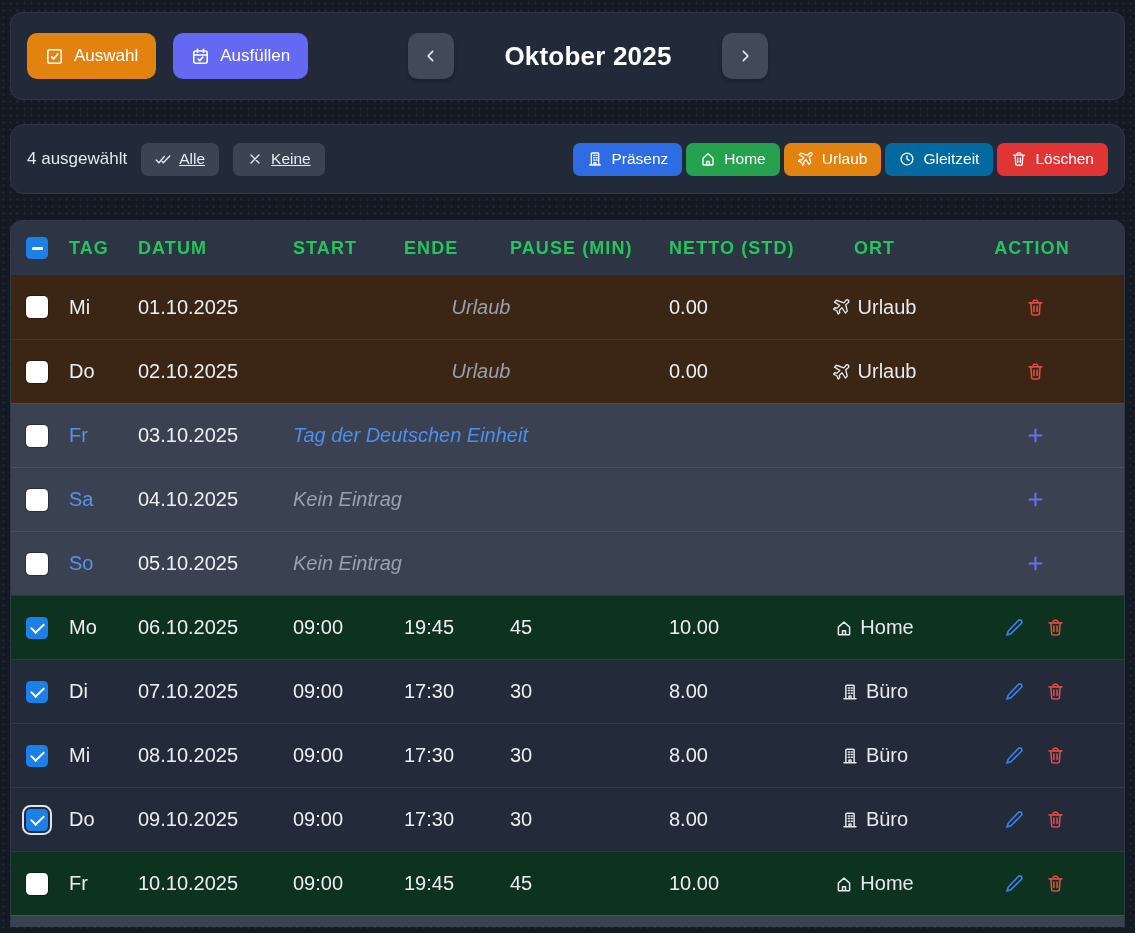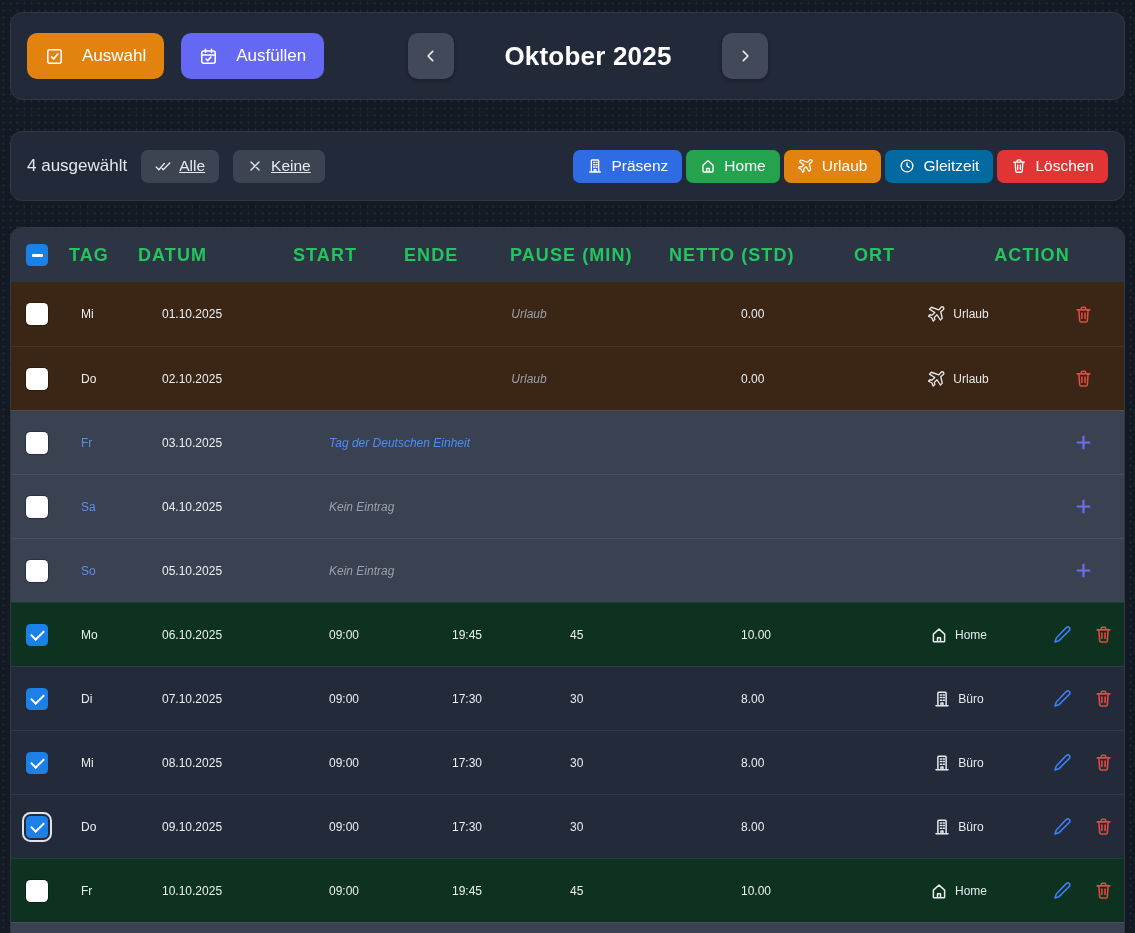--- a/index.html
+++ b/index.html
@@ -15,45 +15,45 @@
   .card {
     background:var(--card-bg);
     border:1px solid var(--card-border);
     border-radius:12px;
   }
   
   .topbar { height:88px; display:flex; align-items:center; padding:0 16px; gap:17px; }
   .btn { display:inline-flex; align-items:center; justify-content:center; border:none; cursor:pointer;
          color:#fff; font-family:inherit; font-weight:500; }
   .btn .icon { display:inline-flex; }
-  .btn-lg { height:46px; padding:0 18px; border-radius:10px; font-size:17px; gap:18px;text-align:center; }
+  .btn-lg { height:46px; padding:0 18px; border-radius:10px; font-size:17px; gap:10px;text-align:center; }
   .btn-lg .icon { width:19px; height:19px; }
   .btn-auswahl { background:var(--btn-auswahl); }
   .btn-ausfuellen { background:var(--btn-ausfuellen); }
   .month-nav { margin-left:auto; margin-right:340px; display:flex; align-items:center; }
   .nav-btn { width:46px; height:46px; border-radius:10px; border:none; cursor:pointer;
              background:var(--btn-nav); color:#e8ebef; display:flex; align-items:center; justify-content:center;
              box-shadow:0 2px 4px rgba(0,0,0,.25); }
   .nav-btn .icon { width:20px; height:20px; }
   .month-title { width:268px; text-align:center; font-size:26px; font-weight:700; color:#fff; letter-spacing:.2px; }
   
-  .selbar { height:70px; margin-top:31px; display:flex; align-items:center; padding:0 16px; gap:14px; }
+  .selbar { height:70px; margin-top:24px; display:flex; align-items:center; padding:0 16px; gap:14px;border-radius:14px; }
   .sel-count { font-size:17px; color:#e3e7ec; margin-right:0; }
   .btn-sm { height:33px; padding:0 14px; border-radius:7px; font-size:15.5px; gap:8px; }
   .btn-sm .icon { width:16px; height:16px; }
   .btn-neutral { background:var(--btn-neutral); color:#e7eaee;text-decoration:underline; }
   .sel-actions { margin-left:auto; display:flex; align-items:center; gap:4px; }
   
   .table-card { margin-top:26px; border-radius:12px 12px 0 0; border:1px solid var(--card-border);
                 border-bottom:none; overflow:hidden; background:var(--card-bg); }
   .tgrid { display:grid; grid-template-columns:58px 69px 155px 111px 106px 159px 140px 137px 1fr; align-items:center; }
   .thead { height:54px; background:var(--header-bg); color:#22c55e; font-size:18px; font-weight:700; letter-spacing:.06em; }
   .th { padding-right:6px; }
   .th.center { text-align:center; }
-  .trow { height:64px; border-top:1px solid rgba(255,255,255,.07); font-size:12px;gap:12px; }
+  .trow { height:64px; border-top:1px solid rgba(255,255,255,.07); font-size:20px; }
   .trow:first-of-type { border-top:none; }
   .row-urlaub  { background:var(--row-urlaub); }
   .row-day     { background:var(--row-weekend); }
   .row-work    { background:var(--row-work); }
   .row-home    { background:var(--row-home); }
   .row-partial { height:12px; background:var(--row-weekend); border-top:1px solid rgba(255,255,255,.07); }
   .cell { padding-right:6px; }
   .cb { width:22px; height:22px; border-radius:4.5px; background:#fff; margin-left:15px;
         display:flex; align-items:center; justify-content:center; cursor:pointer;
         box-shadow:0 0 0 1px rgba(0,0,0,.25); }

